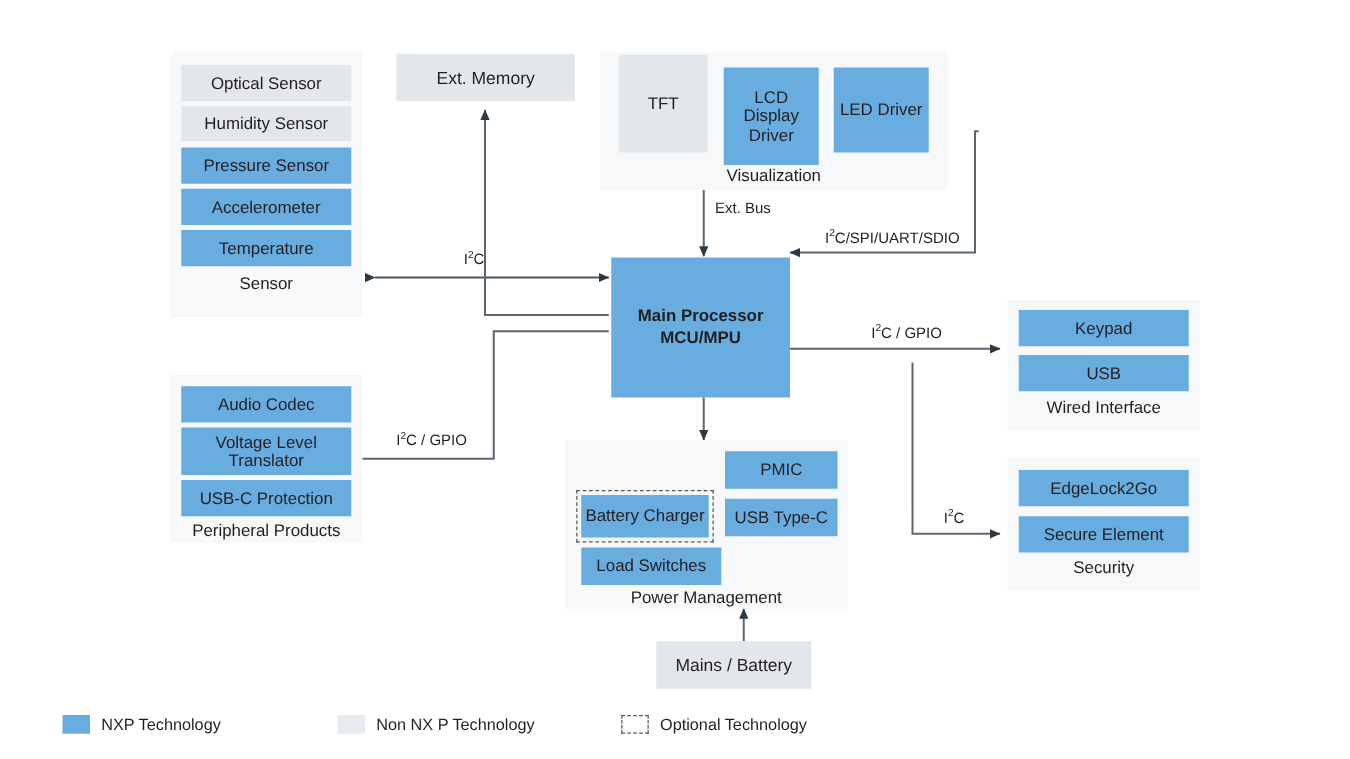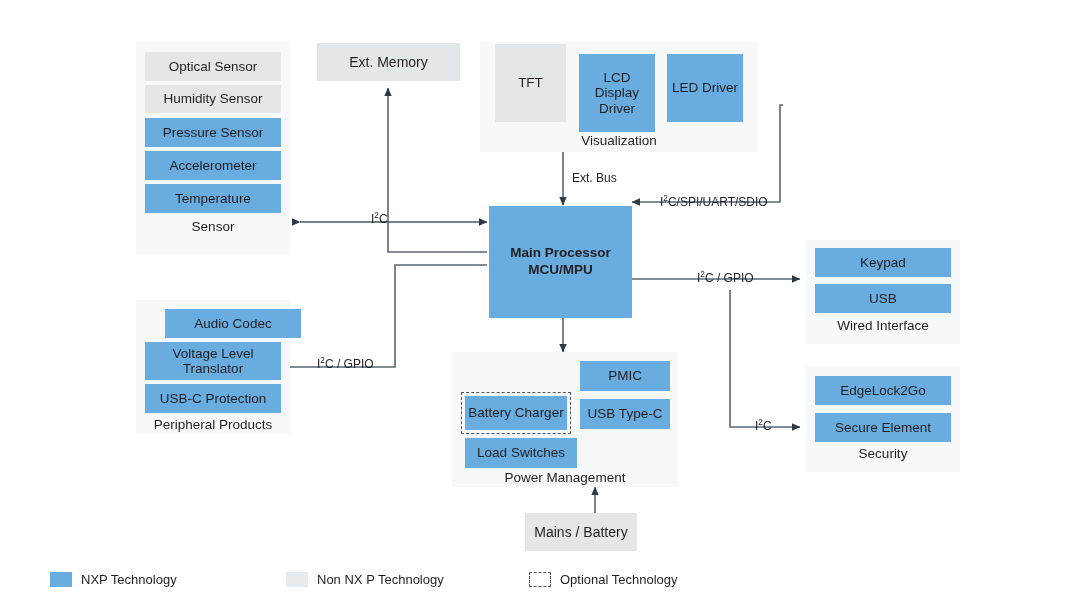--- a/index.html
+++ b/index.html
@@ -81,37 +81,36 @@
     font-size: 13.5px;
     line-height: 1.25;
     color: #231f20;
     box-sizing: border-box;
   }
   .conn-label {
     position: absolute;
     font-size: 12px;
     color: #231f20;
     white-space: nowrap;
-    margin-top: 12px;
   }
   svg.wires {
     position: absolute;
     left: 0;
     top: 0;
     width: 1080px;
     height: 607px;
     pointer-events: none;
   }
   .legend {
     position: absolute;
     left: 30px;
     top: 572px;
     display: flex;
     align-items: center;
-    gap: 16px;
+    gap: 0px;
     font-size: 13px;
     padding-left: 20px;
   }
   .legend-item {
     display: flex;
     align-items: center;
   }
   .legend-sw {
     width: 22px;
     height: 15px;
@@ -160,21 +159,21 @@
   <div class="group" style="left:136px; top:42px; width:154px; height:212px;">
     <div class="blk nonnxp" style="left:9px; top:10px; width:136px; height:29px;">Optical Sensor</div>
     <div class="blk nonnxp" style="left:9px; top:43px; width:136px; height:28px;">Humidity Sensor</div>
     <div class="blk nxp" style="left:9px; top:76px; width:136px; height:29px;">Pressure Sensor</div>
     <div class="blk nxp" style="left:9px; top:109px; width:136px; height:29px;">Accelerometer</div>
     <div class="blk nxp" style="left:9px; top:142px; width:136px; height:29px;">Temperature</div>
     <div class="group-label" style="top:178px;">Sensor</div>
   </div>
 
   <div class="group" style="left:136px; top:300px; width:154px; height:134px;">
-    <div class="blk nxp" style="left:9px; top:9px; width:136px; height:29px;margin-left:20px;">Audio Codec</div>
+    <div class="blk nxp" style="left:9px; top:9px; width:136px; height:29px;">Audio Codec</div>
     <div class="blk nxp" style="left:9px; top:42px; width:136px; height:38px;">Voltage Level Translator</div>
     <div class="blk nxp" style="left:9px; top:84px; width:136px; height:29px;">USB-C Protection</div>
     <div class="group-label" style="top:118px;">Peripheral Products</div>
   </div>
 
   <div class="standalone" style="left:317px; top:43px; width:143px; height:38px;">Ext. Memory</div>
 
   <div class="group" style="left:480px; top:42px; width:278px; height:110px;">
     <div class="blk nonnxp" style="left:15px; top:2px; width:71px; height:78px;">TFT</div>
     <div class="blk nxp" style="left:99px; top:12px; width:76px; height:78px;">LCD Display Driver</div>
@@ -205,21 +204,21 @@
   <div class="group" style="left:452px; top:352px; width:226px; height:135px;">
     <div class="blk optional" style="left:9px; top:40px; width:110px; height:42px;">
       <span class="inner">Battery Charger</span>
     </div>
     <div class="blk nxp" style="left:13px; top:86px; width:112px; height:30px;">Load Switches</div>
     <div class="blk nxp" style="left:128px; top:9px; width:90px; height:30px;">PMIC</div>
     <div class="blk nxp" style="left:128px; top:47px; width:90px; height:30px;">USB Type-C</div>
     <div class="group-label" style="top:119px;">Power Management</div>
   </div>
 
-  <div class="standalone" style="left:525px; top:513px; width:112px; height:38px;">Mains / Battery</div>
+  <div class="standalone" style="left:525px; top:513px; width:124px; height:38px;">Mains / Battery</div>
 
   <div class="conn-label" style="left:371px; top:200px;">I<sup>2</sup>C</div>
 
   <div class="conn-label" style="left:317px; top:345px;">I<sup>2</sup>C / GPIO</div>
 
   <div class="conn-label" style="left:572px; top:159px;">Ext. Bus</div>
 
   <div class="conn-label" style="left:660px; top:183px;">I<sup>2</sup>C/SPI/UART/SDIO</div>
 
   <div class="conn-label" style="left:697px; top:259px;">I<sup>2</sup>C / GPIO</div>

